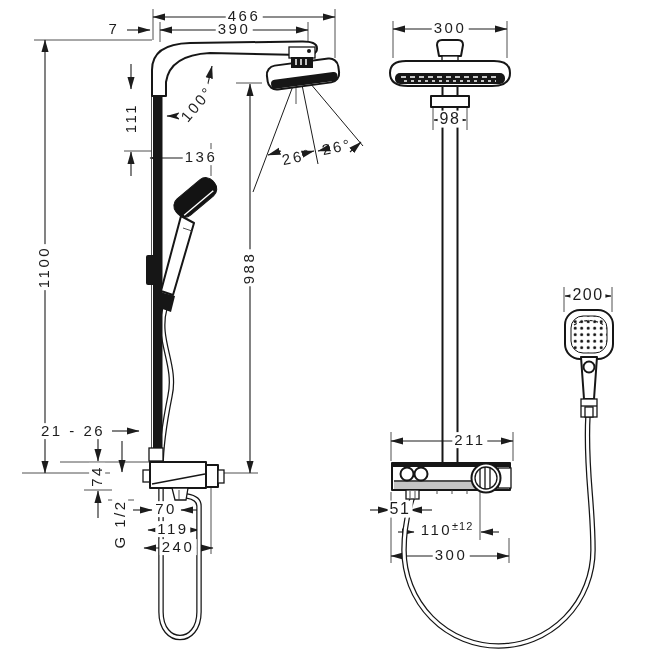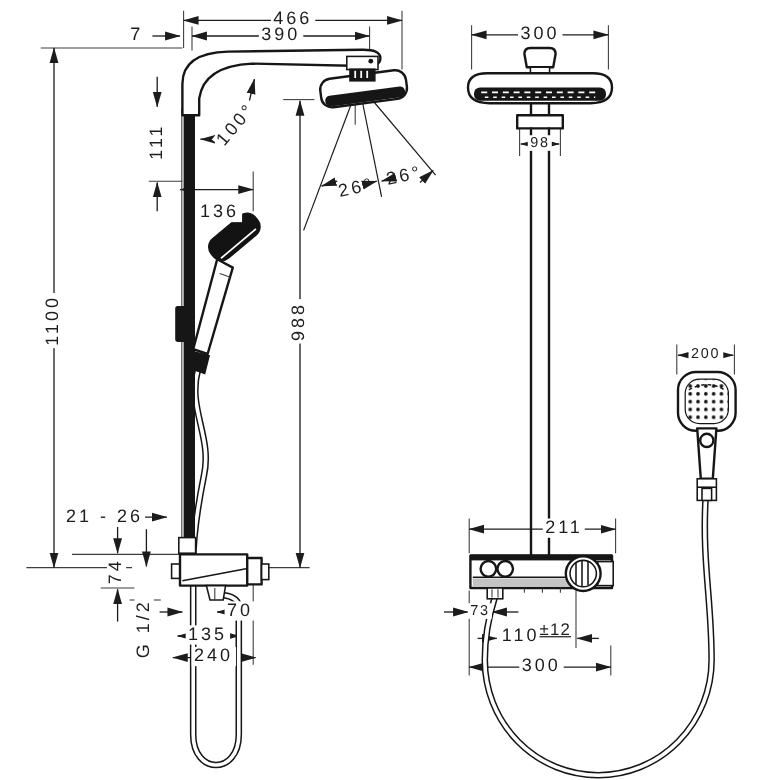--- a/index.html
+++ b/index.html
@@ -9,22 +9,22 @@
   }
   #stage svg { position:absolute; left:0; top:0; }
   .lbl {
     position:absolute; font-size:15px; color:#1d1d1d; letter-spacing:2.5px;
     background:#fff; padding:0 2px; white-space:nowrap; line-height:1.05;
     transform:translate(-50%,-50%);
   }
   .rot90  { transform:translate(-50%,-50%) rotate(-90deg); }
   .rot50  { transform:translate(-50%,-50%) rotate(-50deg); }
   .rot12  { transform:translate(-50%,-50%) rotate(-12deg); background:transparent; }
-  .small  { font-size:12px; letter-spacing:1.5px; }
-  .tol { font-size:14px; letter-spacing:1px; position:relative; top:-5px;text-decoration:underline; }
+  .small  { font-size:16px; letter-spacing:1.5px; }
+  .tol { font-size:11px; letter-spacing:1px; position:relative; top:-5px; }
   
   .dim  { stroke:#1c1c1c; stroke-width:1.1; fill:none; }
   .ext  { stroke:#3c3c3c; stroke-width:0.9; fill:none; }
   .fx   { stroke:#161616; stroke-width:2; fill:#fff; stroke-linejoin:round; stroke-linecap:round; }
   .fxthin { stroke:#161616; stroke-width:1.3; fill:#fff; }
   .dark { fill:#161616; stroke:none; }
   .tube { stroke:#161616; stroke-width:5.5; fill:none; stroke-linecap:round; }
   .core { stroke:#fff; stroke-width:3; fill:none; stroke-linecap:round; }
   .spray{ stroke:#1c1c1c; stroke-width:1; fill:none; }
 </style>
@@ -226,33 +226,33 @@
       <rect class="fxthin" x="585" y="407" width="8" height="10"></rect>
     </g>
   </g>
 </svg>
 
 <div class="lbl" style="left:244px; top:16px;">466</div>
 <div class="lbl" style="left:234px; top:29px;">390</div>
 <div class="lbl" style="left:114px; top:29px;">7</div>
 <div class="lbl rot90" style="left:131px; top:118px;">111</div>
 <div class="lbl rot50" style="left:197px; top:104px;">100°</div>
-<div class="lbl" style="left:183px; top:157px;margin-top:20px;">136</div>
+<div class="lbl" style="left:201px; top:157px;">136</div>
 <div class="lbl rot12" style="left:297px; top:157px;">26°</div>
 <div class="lbl rot12" style="left:337px; top:147px;">26°</div>
 <div class="lbl rot90" style="left:44px;  top:267px;">1100</div>
 <div class="lbl rot90" style="left:249px; top:268px;">988</div>
-<div class="lbl" style="left:87px; top:431px;text-align:center;">21 - 26</div>
+<div class="lbl" style="left:73px; top:431px;text-align:center;">21 - 26</div>
 <div class="lbl rot90" style="left:97px;  top:476px;">74</div>
 <div class="lbl rot90" style="left:120px; top:524px;">G 1/2</div>
-<div class="lbl" style="left:166px; top:509px;margin-left:34px;">70</div>
-<div class="lbl" style="left:173px; top:529px;">135</div>
+<div class="lbl" style="left:166px; top:509px;">70</div>
+<div class="lbl" style="left:173px; top:529px;">119</div>
 <div class="lbl" style="left:178px; top:547px;">240</div>
 
 <div class="lbl" style="left:450px; top:28px;">300</div>
 <div class="lbl small" style="left:450px; top:119px;">98</div>
 <div class="lbl small" style="left:588px; top:295px;">200</div>
 <div class="lbl" style="left:470px; top:440px;">211</div>
-<div class="lbl small" style="left:400px; top:509px;">73</div>
+<div class="lbl small" style="left:400px; top:509px;">51</div>
 <div class="lbl" style="left:447px; top:530px;"><span>110</span><span class="tol">±12</span></div>
 <div class="lbl" style="left:451px; top:555px;">300</div>
 
 </div>
 
 </body></html>

